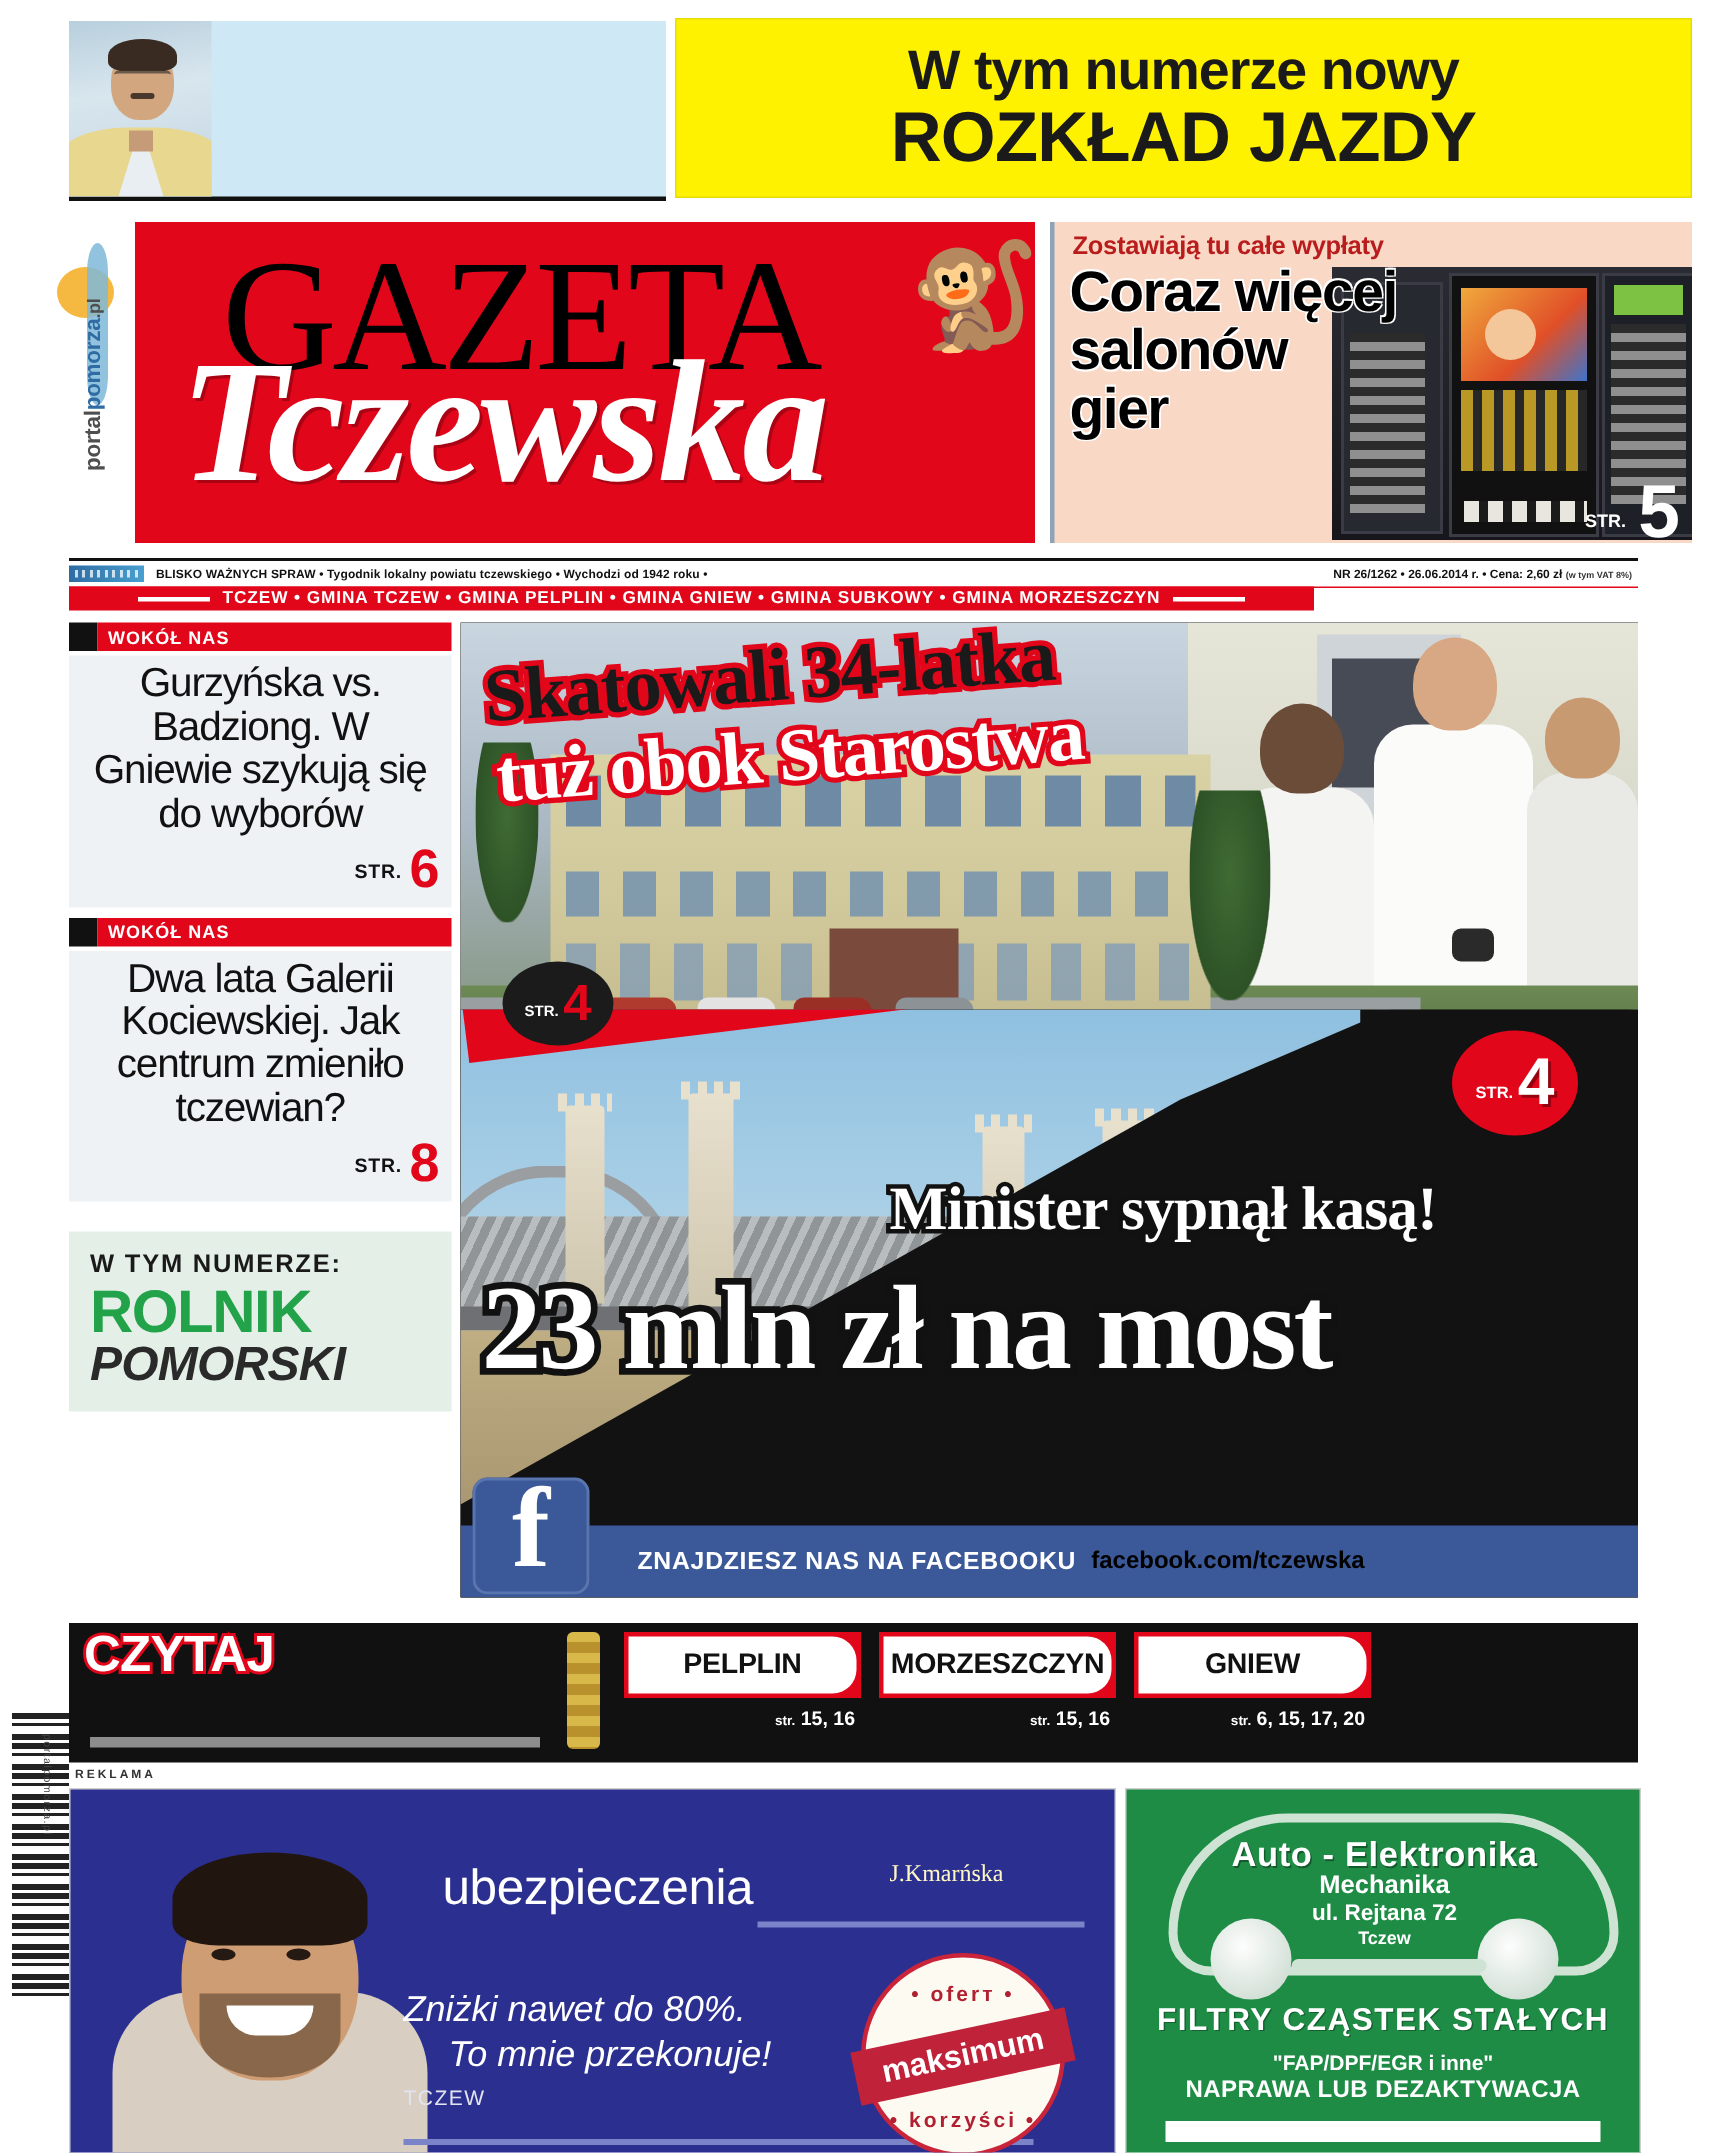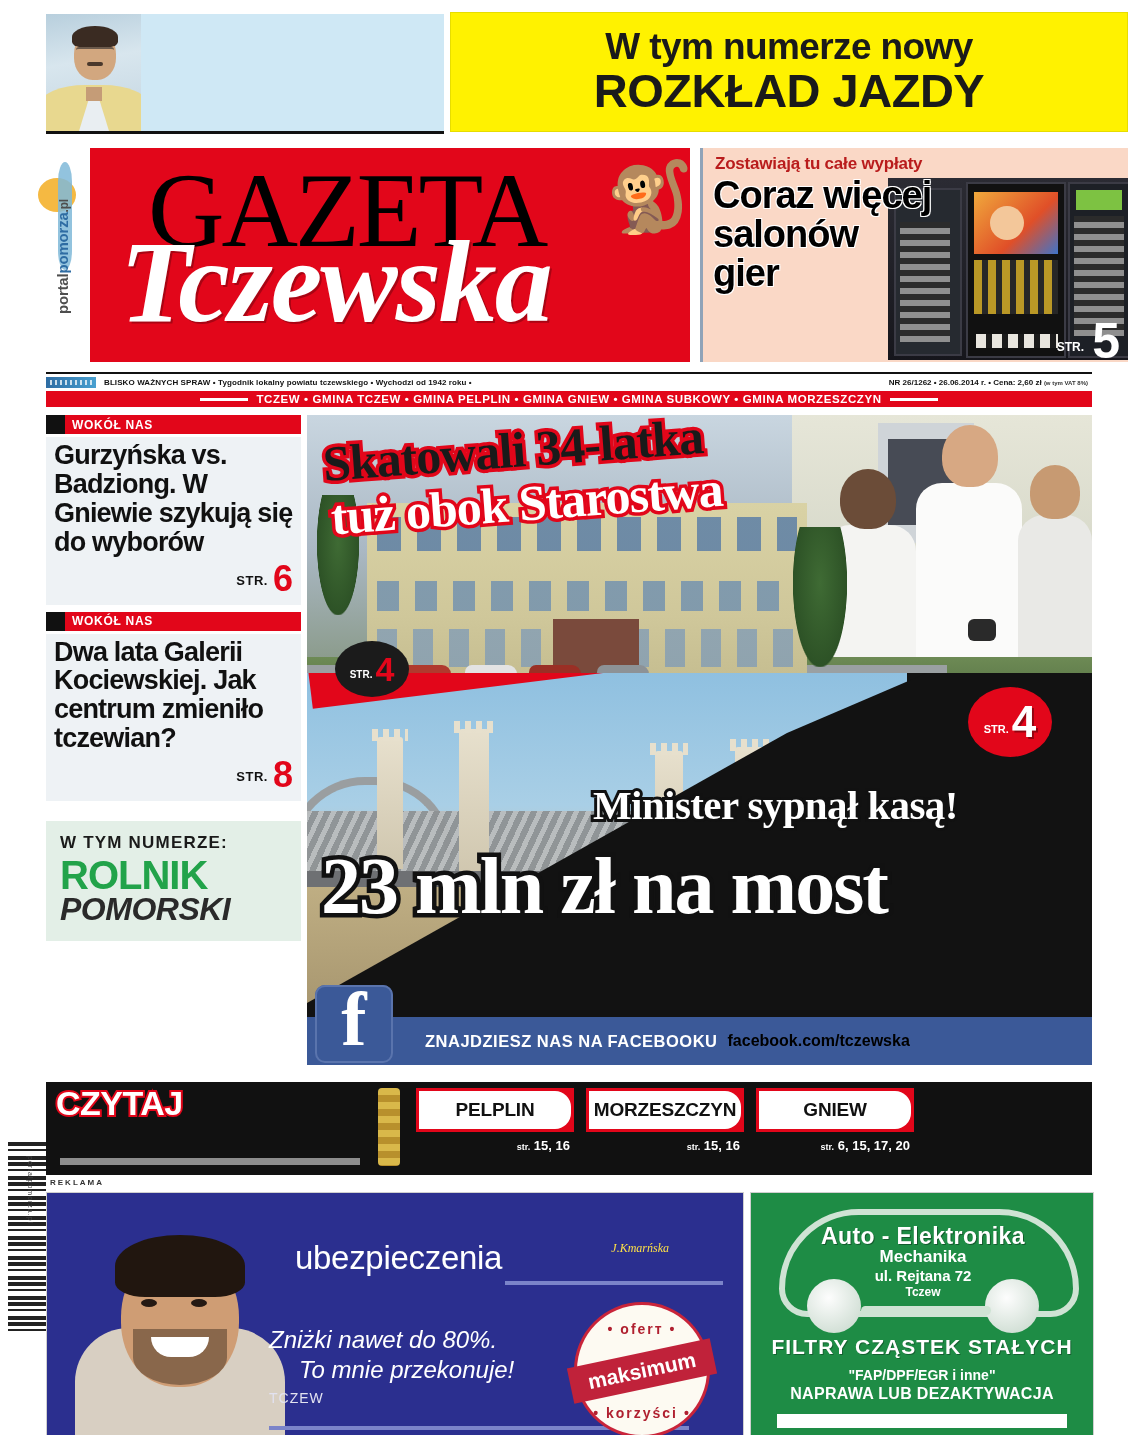--- a/index.html
+++ b/index.html
@@ -312,21 +312,21 @@
     font-size: 8px; font-weight: bold; color: #111;
     padding-right: 4px;
     white-space: nowrap;
   }
   .ib-vat { font-size: 6px; font-weight: bold; color:#333; }
 
   
   .gmina {
     position: absolute;
     left: 46px; top: 391px;
-    width: 1046px; height: 16px;
+    width: 830px; height: 16px;
     background: #e2061a;
     display: flex;
     align-items: center;
     justify-content: center;
   }
   .gmina-text {
     color: #fff;
     font-size: 11.5px;
     font-weight: bold;
     letter-spacing: 0.6px;
@@ -348,22 +348,22 @@
     margin-bottom: 3px;
   }
   .sec-sq { width: 19px; background: #111; }
   .sec-lbl {
     flex: 1; background: #e2061a; color: #fff;
     font-size: 12px; font-weight: bold; letter-spacing: .7px;
     display: flex; align-items: center; padding-left: 7px;
   }
   .sb-card { background: #eef2f5; padding: 4px 8px 8px 8px; position: relative; }
   .sb-head {
-    font-size: 27px; font-weight: bold; color: #111;
-    line-height: 1.07; letter-spacing: -0.8px;
+    font-size: 27px; font-weight: normal; color: #111;
+    line-height: 1.07; letter-spacing: -0.8px; text-align: center;
   }
   .sb-pgrow {
     text-align: right; margin-top: 4px; line-height: 1;
   }
   .sb-str { font-size: 13px; font-weight: bold; color: #111; letter-spacing: .5px; vertical-align: 6px;}
   .sb-num { font-size: 36px; font-weight: bold; color: #e2061a; margin-left: 5px; }
   .sb-gap { height: 7px; }
 
   .rolnik-box {
     margin-top: 20px;
@@ -747,22 +747,22 @@
   .ad-man-smile {
     position:absolute; left:76px; top:104px; width:58px; height:20px;
     background:#fff; border-radius: 0 0 30px 30px;
   }
   .ad-title {
     position: absolute; left: 248px; top: 46px;
     color: #fff; font-size: 33px; letter-spacing: -0.3px;
   }
   .ad-sig {
     position: absolute; right: 74px; top: 48px;
-    color: #fde047; font-family: "Liberation Serif", serif; font-style: italic;
-    font-size: 12px;
+    color: #fef9c3; font-family: "Liberation Serif", serif; 
+    font-size: 16px;
   }
   .ad-rule1 {
     position:absolute; right: 20px; top: 88px; width: 218px; height: 4px; background:#7b84c9;
   }
   .ad-sub {
     position: absolute; left: 222px; top: 132px;
     color: #fff; font-size: 24px; line-height: 1.25; font-style: italic;
   }
   .ad-sub .l2 { margin-left: 30px; }
   .ad-city {

